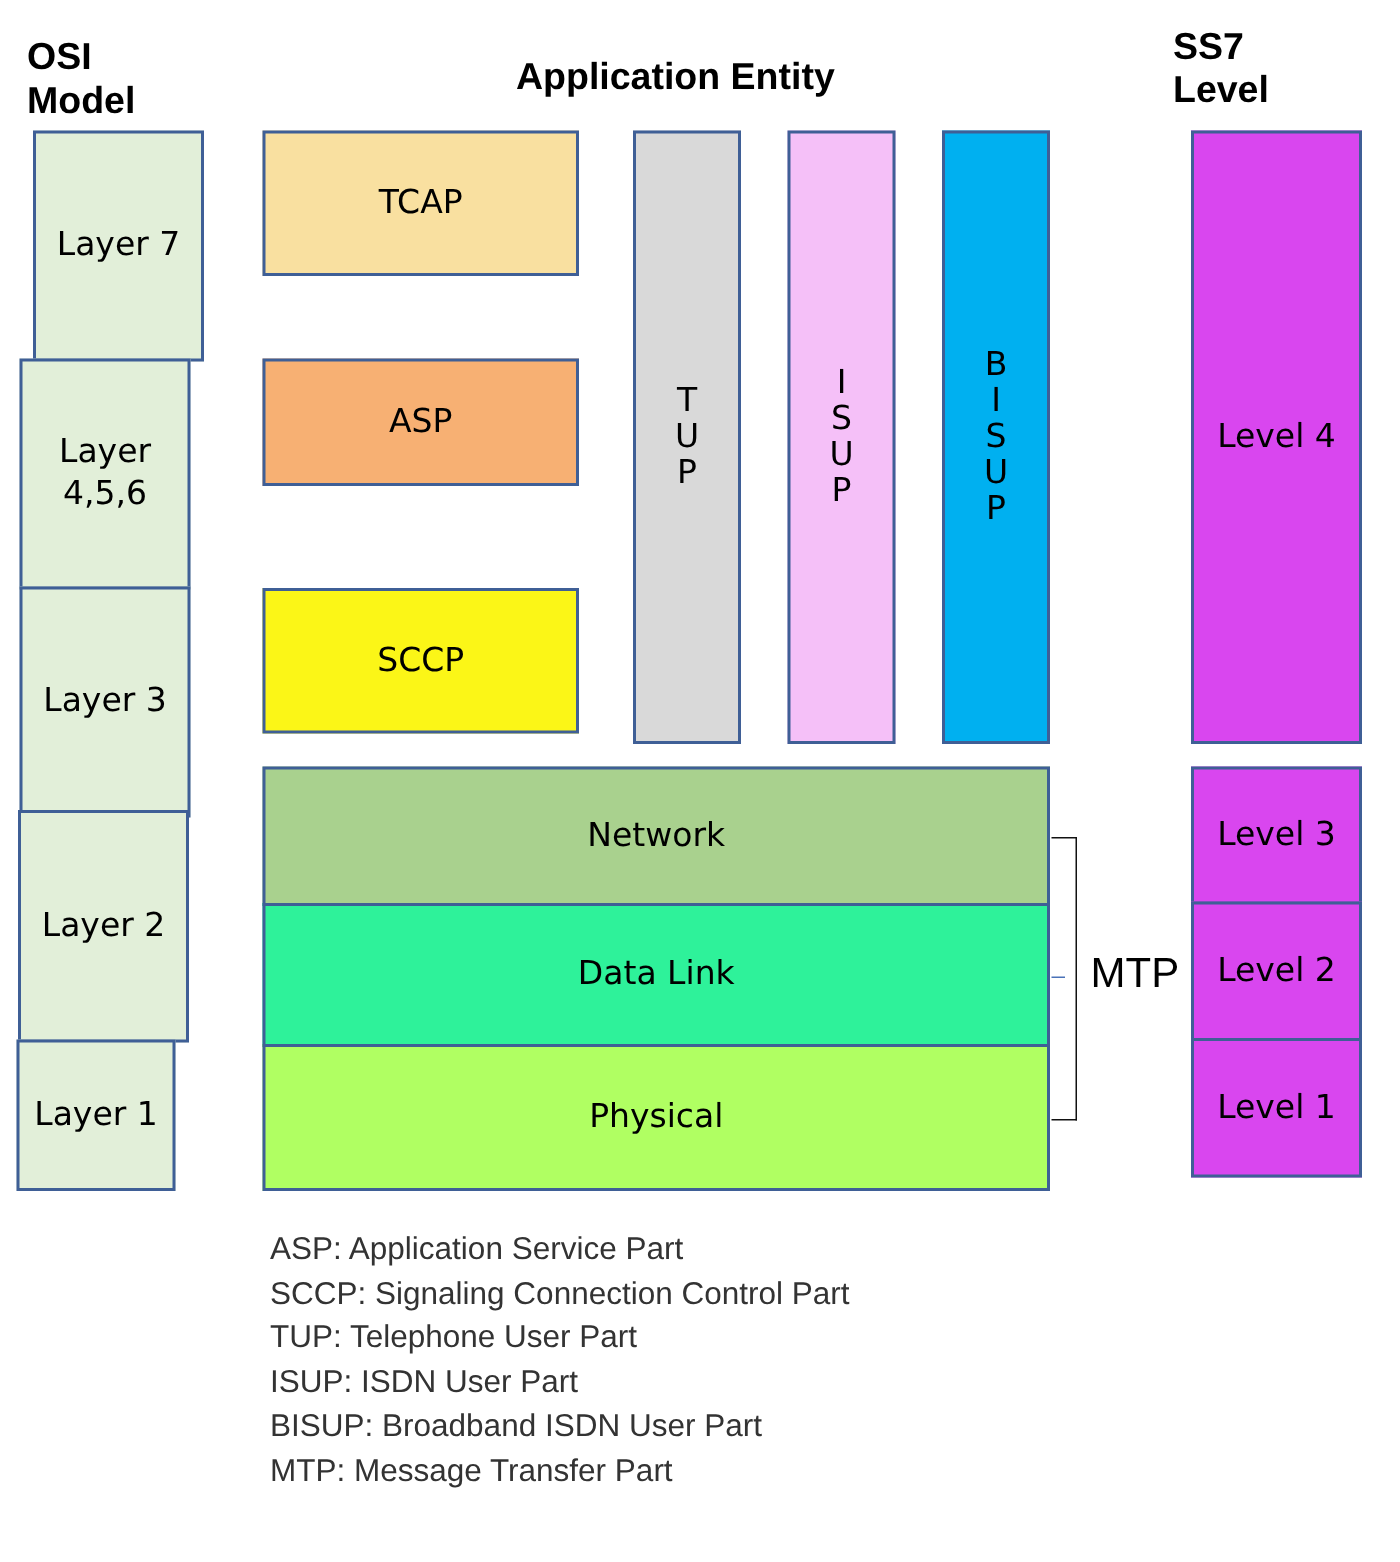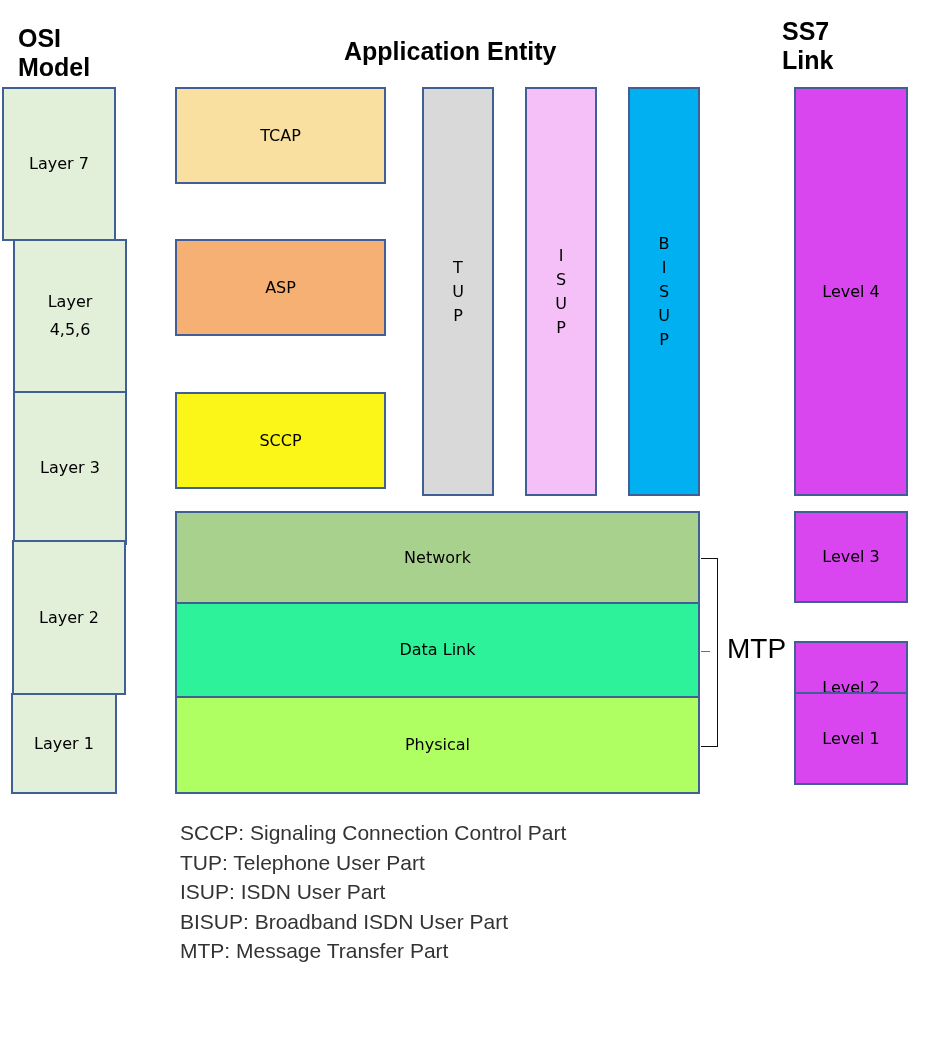--- a/index.html
+++ b/index.html
@@ -1,62 +1,62 @@
 <!DOCTYPE html>
 <html><head>
 <meta charset="utf-8">
 <style>
   html, body { margin: 0; padding: 0; background: #ffffff; }
   body { width: 933px; height: 1041px; position: relative; overflow: hidden;
          font-family: "DejaVu Sans", "Liberation Sans", sans-serif; color: #000; }
   .abs { position: absolute; box-sizing: border-box; }
   .hdr { font-family: "Liberation Sans", sans-serif; font-weight: bold; font-size: 25px; line-height: 29px; }
   .box { border: 2px solid #3f5f96; display: flex; align-items: center; justify-content: center;
-         text-align: center; font-family: "DejaVu Sans", sans-serif; font-size: 16px; line-height: 28px; }
+         text-align: center; font-family: "DejaVu Sans", sans-serif; font-size: 22px; line-height: 28px; }
   .vert { flex-direction: column; }
   .vert span { display: block; line-height: 24px; }
   .osi { background: #e2efd9; }
   .lvl { background: #d946ef; }
   .legend { font-family: "Liberation Sans", sans-serif; font-size: 21px; line-height: 29.5px; color: #333; }
   .bracket { border: 1.5px solid #111; border-left: none; }
 </style>
 </head>
 <body>
 
 <div class="abs hdr" style="left:18px; top:24px;">
   <div>OSI</div>
   <div>Model</div>
 </div>
 <div class="abs hdr" style="left:344px; top:37px;">Application Entity</div>
 <div class="abs hdr" style="left:782px; top:17px;">
   <div>SS7</div>
-  <div>Link</div>
+  <div>Level</div>
 </div>
 
-<div class="abs box osi vert" style="left:2px; top:87px; width:114px; height:154px;">
+<div class="abs box osi vert" style="left:22px; top:87px; width:114px; height:154px;">
   <span>Layer 7</span>
 </div>
 <div class="abs box osi vert" style="left:13px; top:239px; width:114px; height:154px;">
   <span style="line-height:28px;">Layer</span>
   <span style="line-height:28px;">4,5,6</span>
 </div>
 <div class="abs box osi vert" style="left:13px; top:391px; width:114px; height:154px;">
   <span>Layer 3</span>
 </div>
 <div class="abs box osi vert" style="left:12px; top:540px; width:114px; height:155px;">
   <span>Layer 2</span>
 </div>
 <div class="abs box osi vert" style="left:11px; top:693px; width:106px; height:101px;justify-content:center;">
   <span>Layer 1</span>
 </div>
 
 <div class="abs box" style="left:175px; top:87px; width:211px; height:97px; background:#f9e0a0;">
   <span>TCAP</span>
 </div>
-<div class="abs box" style="left:175px; top:239px; width:211px; height:97px; background:#f7b073;">
+<div class="abs box" style="left:175px; top:239px; width:211px; height:85px; background:#f7b073;">
   <span>ASP</span>
 </div>
 <div class="abs box" style="left:175px; top:392px; width:211px; height:97px; background:#fbf617;">
   <span>SCCP</span>
 </div>
 
 <div class="abs box vert" style="left:422px; top:87px; width:72px; height:409px; background:#d9d9d9;">
   <span>T</span>
   <span>U</span>
   <span>P</span>
@@ -88,26 +88,27 @@
 <div class="abs bracket" style="left:701px; top:558px; width:17px; height:189px;"></div>
 <div class="abs" style="left:701px; top:651px; width:9px; height:0; border-top:1px solid #4a72b8;"></div>
 <div class="abs" style="left:727px; top:634px; font-family:'Liberation Sans',sans-serif; font-size:28px; line-height:30px;">MTP</div>
 
 <div class="abs box lvl" style="left:794px; top:87px; width:114px; height:409px;">
   <span>Level 4</span>
 </div>
 <div class="abs box lvl" style="left:794px; top:511px; width:114px; height:92px;text-align:right;">
   <span>Level 3</span>
 </div>
-<div class="abs box lvl" style="left:794px; top:601px; width:114px; height:93px;margin-top:40px;">
+<div class="abs box lvl" style="left:794px; top:601px; width:114px; height:93px;">
   <span>Level 2</span>
 </div>
 <div class="abs box lvl" style="left:794px; top:692px; width:114px; height:93px;">
   <span>Level 1</span>
 </div>
 
 <div class="abs legend" style="left:180px; top:818px;">
+  <div>ASP: Application Service Part</div>
   <div>SCCP: Signaling Connection Control Part</div>
   <div>TUP: Telephone User Part</div>
   <div>ISUP: ISDN User Part</div>
   <div>BISUP: Broadband ISDN User Part</div>
   <div>MTP: Message Transfer Part</div>
 </div>
 
 </body></html>

